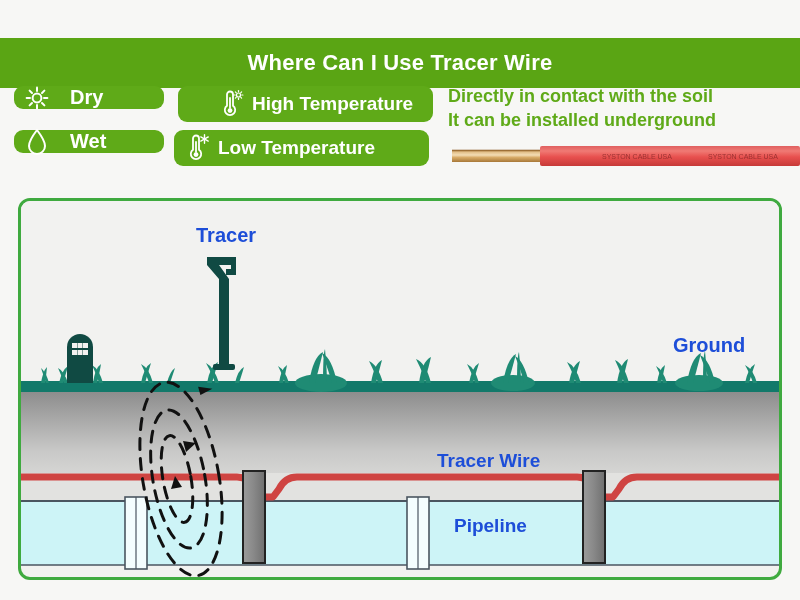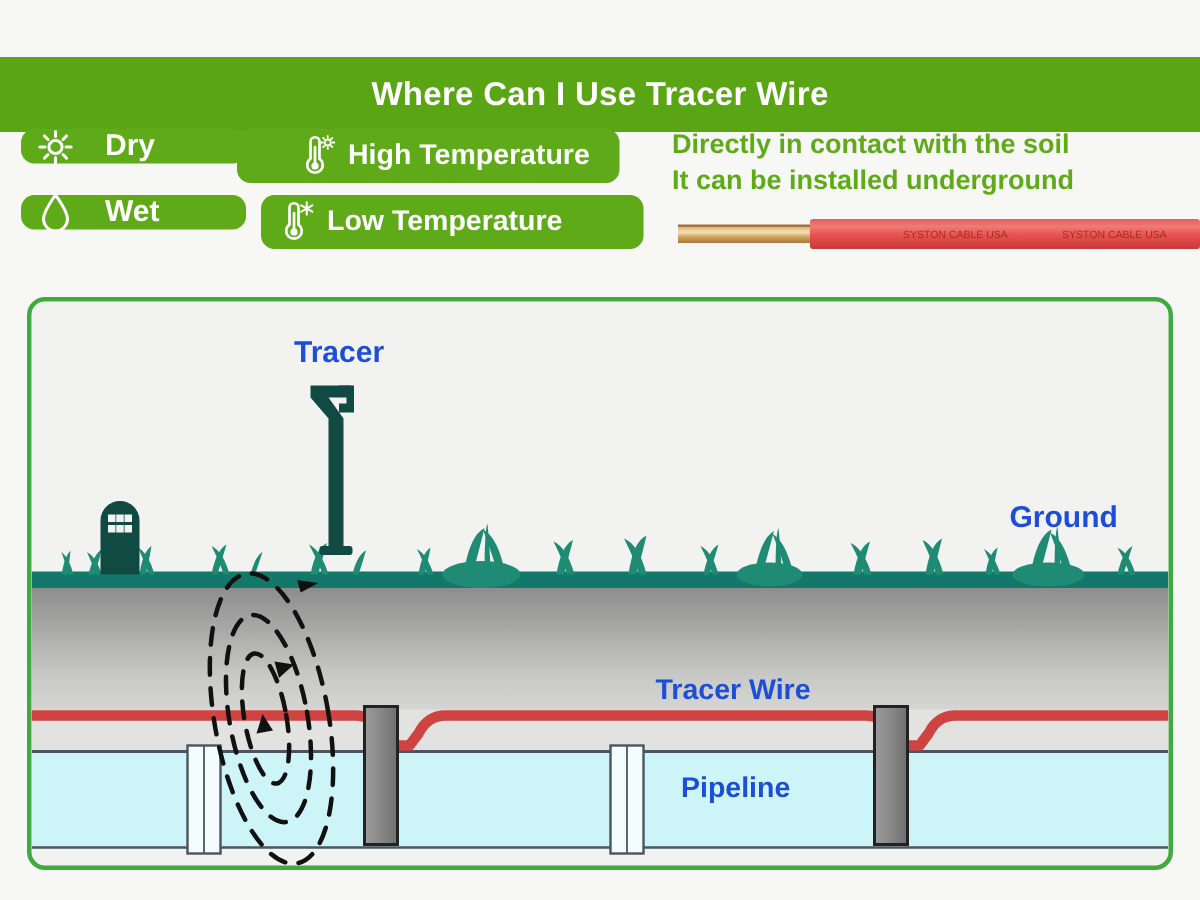--- a/index.html
+++ b/index.html
@@ -25,21 +25,21 @@
     display:flex;align-items:center;box-sizing:border-box;padding:0 10px;
     color:#fff;font-weight:bold;
   }
   .badge .blabel{font-size:20px;white-space:nowrap;}
   .badge.small{width:150px;height:23px;}
   .badge.small .blabel{margin-left:20px;}
   .badge.wide{width:255px;height:36px;}
   .badge.wide .blabel{margin-left:8px;font-size:19px;}
   #badge-dry{left:0;top:0;}
   #badge-wet{left:0;top:44px;}
-  #badge-high{left:144px;top:0;padding-left:40px;}
+  #badge-high{left:164px;top:0;padding-left:40px;}
   #badge-low{left:160px;top:44px;}
   .bicon{width:26px;height:30px;flex:0 0 26px;display:block;}
   
   #note{position:absolute;left:448px;top:84px;width:346px;}
   .note-line{
     color:#5faa18;font-size:18px;font-weight:bold;line-height:24px;white-space:nowrap;
   }
   
   #wire-photo{position:absolute;left:452px;top:141px;width:348px;height:30px;}
   

